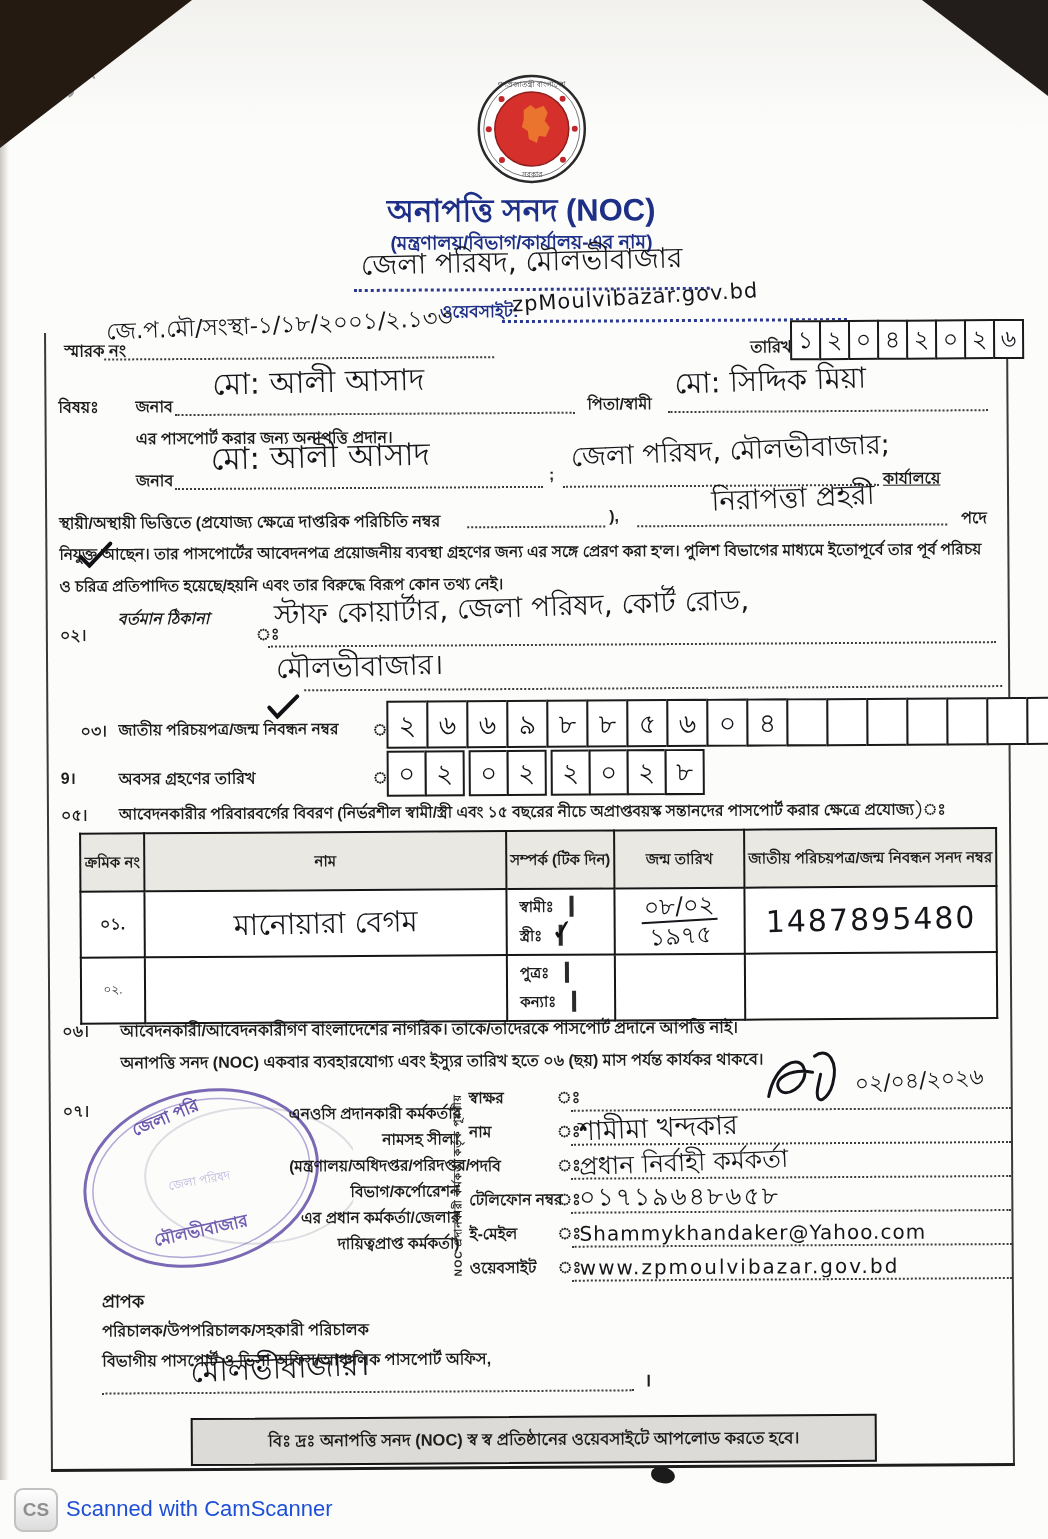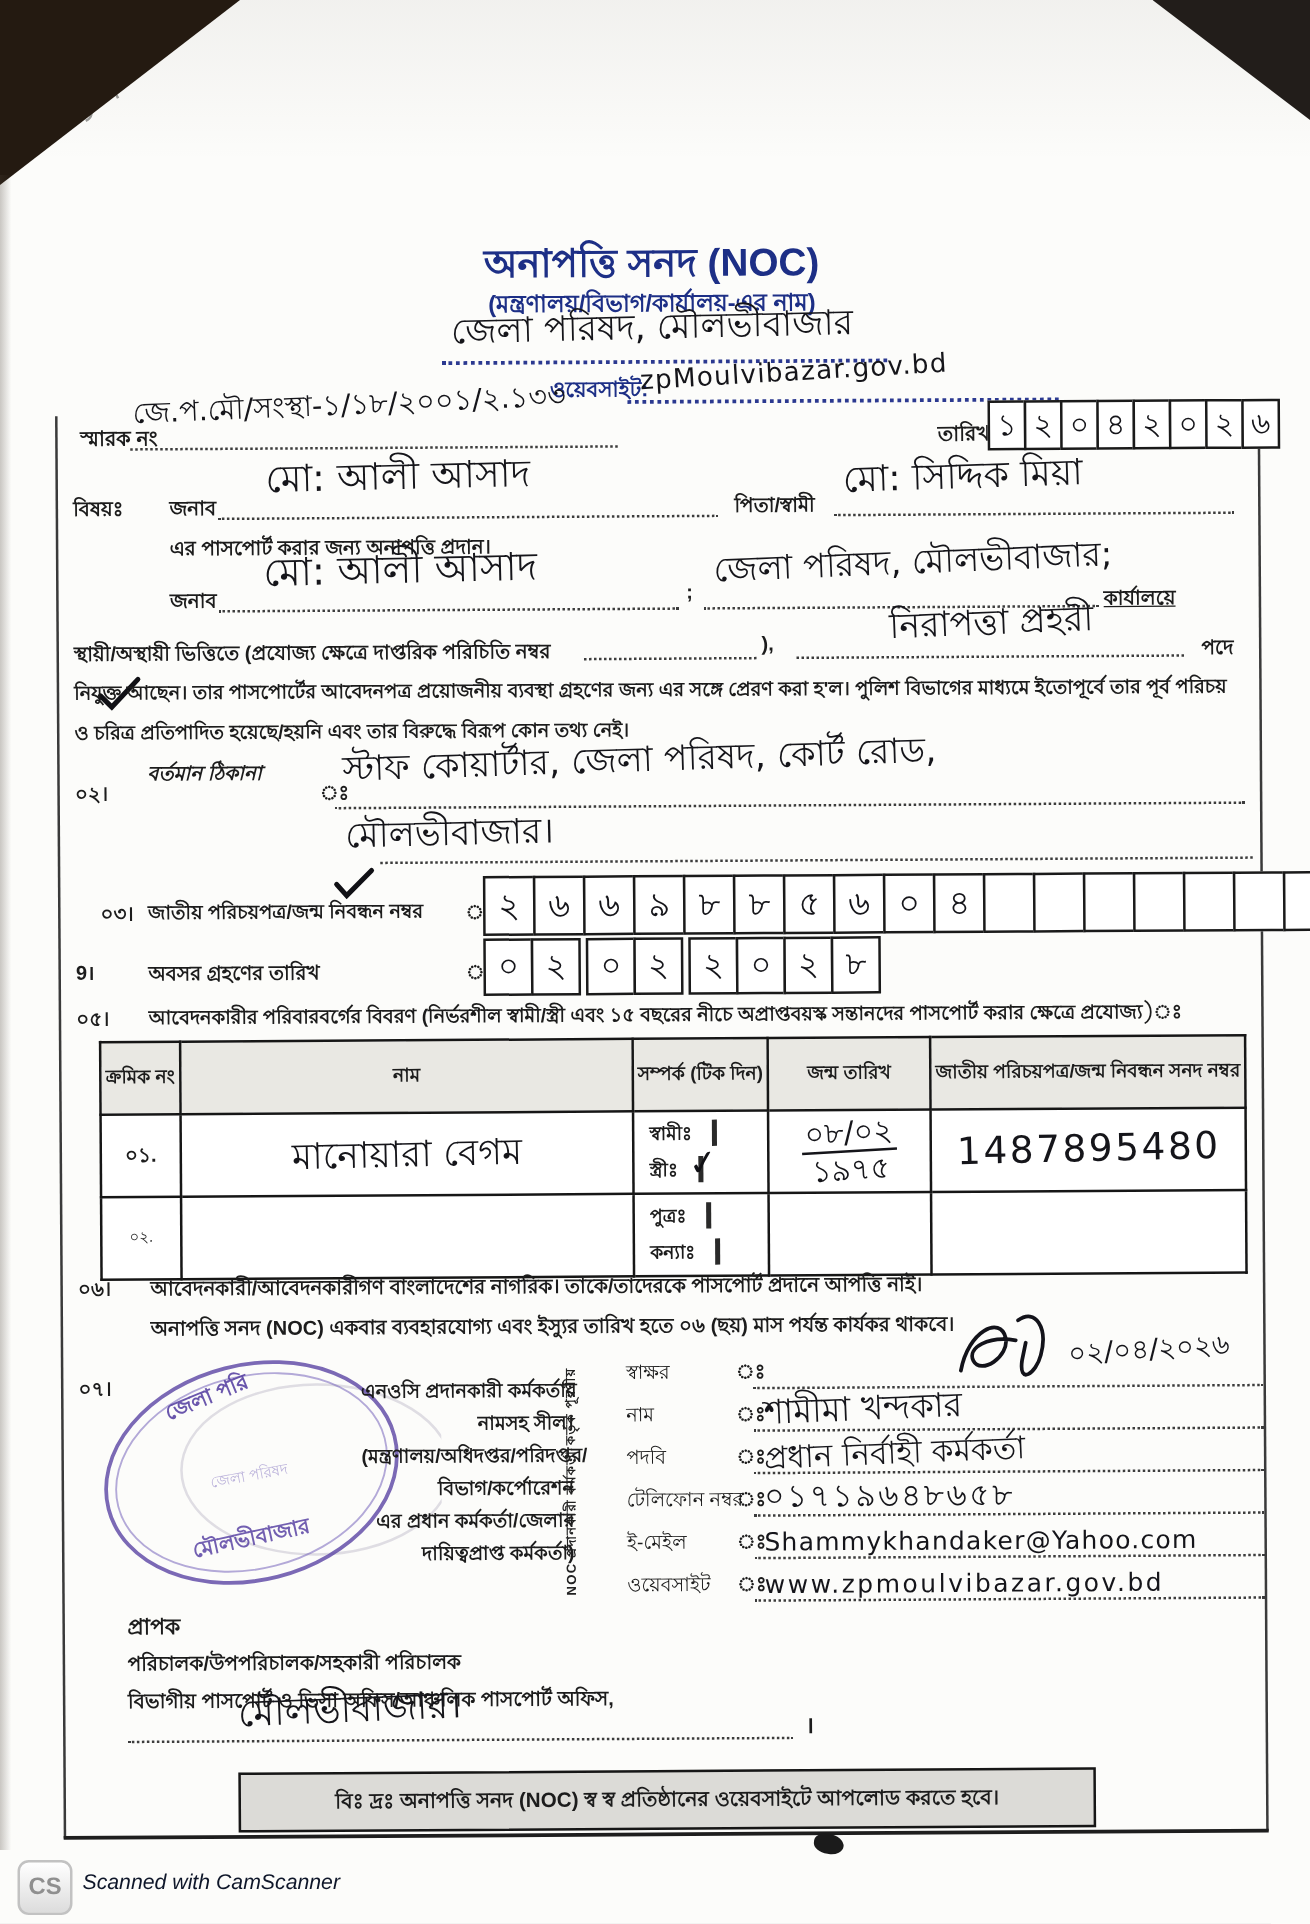--- a/index.html
+++ b/index.html
@@ -31,55 +31,71 @@
   .rellab{font-size:15px;font-weight:bold;white-space:nowrap;}
   .cbwrap{position:relative;width:20px;height:20px;}
   .cb{width:20px;height:20px;border:2px solid #2a2a2a;background:#f4f3ef;box-sizing:border-box;}
   .tick{position:absolute;left:0px;top:-13px;font-size:28px;font-weight:bold;color:#101015;
         transform:rotate(-8deg);font-family:"DejaVu Sans",sans-serif;}
   .frac{display:inline-block;text-align:center;transform:rotate(-3deg);}
   .frac .ftop{display:block;border-bottom:2.5px solid #15151a;padding:0 3px 2px 3px;}
   .frac .fbot{display:block;padding-top:2px;}
   
   .offrow{display:flex;align-items:flex-end;height:34px;position:relative;}
-  .offlab{width:88px;font-size:15.5px;font-weight:normal;white-space:nowrap;margin-left:32px;}
+  .offlab{width:88px;font-size:15.5px;font-weight:bold;white-space:nowrap;}
   .offcolon{width:14px;font-weight:bold;}
   .offline{flex:1;border-bottom:2px dotted #3c3c3c;height:100%;position:relative;}
   .offval{position:absolute;bottom:2px;left:8px;}
   .vert{writing-mode:vertical-rl;transform:rotate(180deg);font-size:10.5px;font-weight:bold;
         letter-spacing:1px;white-space:nowrap;color:#222;}
   
   .corner-tl{position:absolute;left:0;top:0;width:192px;height:148px;background:#241a11;
              clip-path:polygon(0 0,100% 0,0 100%);}
   .corner-tr{position:absolute;left:922px;top:0;width:126px;height:96px;background:#221d1a;
              clip-path:polygon(0 0,100% 0,100% 100%);}
   .edgeL{position:absolute;left:0;top:140px;width:9px;height:1340px;
          background:linear-gradient(to right,rgba(70,60,50,.28),rgba(0,0,0,0));}
   .topshade{position:absolute;left:0;top:0;width:1048px;height:130px;
             background:linear-gradient(180deg,rgba(40,30,20,.05),rgba(0,0,0,0));}
   .tilt{position:absolute;left:0;top:0;width:1048px;height:1539px;transform:rotate(-0.35deg);transform-origin:520px 0;}
   .notice{display:flex;align-items:center;justify-content:center;border:2.5px solid #161616;
           background:#dcdbd7;font-weight:bold;font-size:16.5px;white-space:nowrap;}
   .csbadge{display:flex;align-items:center;justify-content:center;width:40px;height:40px;
            border:2.5px solid #c2c2c2;border-radius:9px;background:linear-gradient(#ffffff,#dcdcdc);
            color:#8f8f8f;font-weight:bold;font-size:19px;}
-  .csfoot{color:#0f172a;font-size:17px;white-space:nowrap;font-style:italic;}
+  .csfoot{color:#1d4ed8;font-size:22px;white-space:nowrap;}
 </style>
 </head>
 <body>
 
 <div class="page">
   <div class="topshade"></div>
 
   <div class="tilt">
 
     <div class="abs" style="left:42px;top:330px;width:2px;height:1138px;background:#3a3a3a;"></div>
     <div class="abs" style="left:1004px;top:338px;width:2px;height:1130px;background:#3a3a3a;"></div>
     <div class="abs" style="left:42px;top:1466px;width:964px;height:3px;background:#1e1e1e;"></div>
 
+    <div class="abs" style="left:474px;top:72px;">
+      <svg width="114" height="114" viewBox="0 0 114 114">
+        <circle cx="57" cy="57" r="53" fill="#ffffff" stroke="#2a2a2a" stroke-width="2.5"></circle>
+        <circle cx="57" cy="57" r="48" fill="none" stroke="#555" stroke-width="0.8"></circle>
+        <circle cx="57" cy="57" r="37" fill="#d5302c" stroke="#8c1f1c" stroke-width="1.5"></circle>
+        <path d="M49 38 l7 -5 l5 4 l8 -3 l4 7 l-3 8 l5 7 l-4 9 l-7 -1 l-2 7 l-8 -4 l-1 -8 l-6 -4 l2 -7 z" fill="#ea742e"></path>
+        <circle cx="14" cy="57" r="3" fill="#c0262b"></circle>
+        <circle cx="100" cy="57" r="3" fill="#c0262b"></circle>
+        <circle cx="27" cy="27" r="3" fill="#c0262b"></circle>
+        <circle cx="88" cy="27" r="3" fill="#c0262b"></circle>
+        <circle cx="27" cy="88" r="3" fill="#c0262b"></circle>
+        <circle cx="88" cy="88" r="3" fill="#c0262b"></circle>
+        <text x="57" y="15" text-anchor="middle" font-size="7.5" fill="#333">গণপ্রজাতন্ত্রী বাংলাদেশ</text>
+        <text x="57" y="105" text-anchor="middle" font-size="7.5" fill="#333">সরকার</text>
+      </svg>
+    </div>
 
     <svg class="abs" style="left:46px;top:56px;" width="70" height="46">
       <path d="M8 30 q8 -14 16 -4 q6 8 -2 12 M34 18 q10 -8 14 2" stroke="#9a9a98" stroke-width="2" fill="none"></path>
     </svg>
 
     <div class="abs ctr b navy" style="left:0;top:186px;width:1040px;font-size:31px;">অনাপত্তি সনদ (NOC)</div>
     <div class="abs ctr b navy" style="left:0;top:228px;width:1040px;font-size:19px;">(মন্ত্রণালয়/বিভাগ/কার্যালয়-এর নাম)</div>
     <div class="abs ctr hw" style="left:0;top:248px;width:1040px;font-size:28px;transform:rotate(-1deg);">জেলা পরিষদ, মৌলভীবাজার</div>
     <div class="abs dotnavy" style="left:352px;top:266px;width:356px;height:22px;"></div>
 

